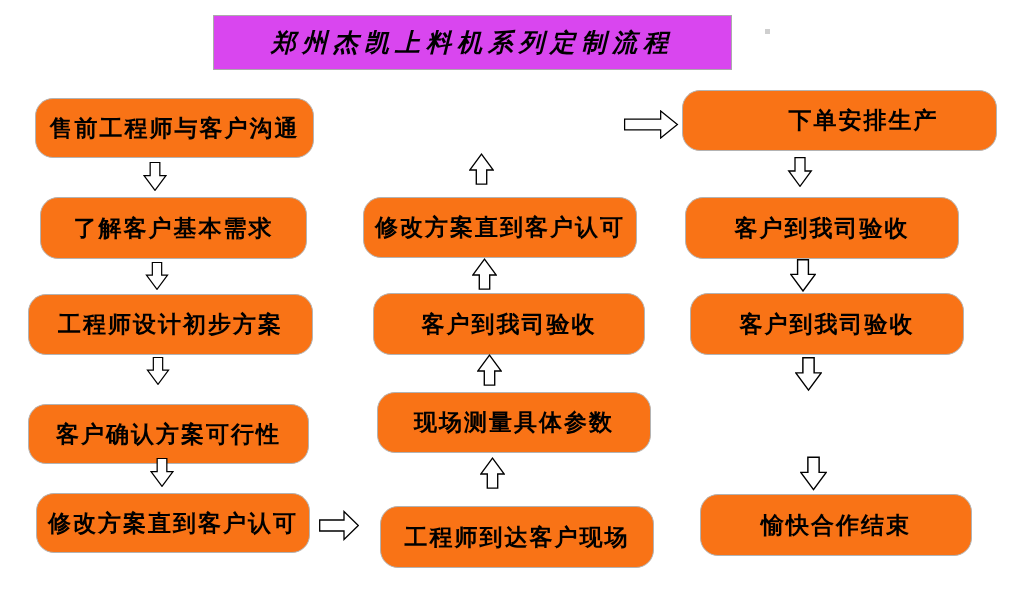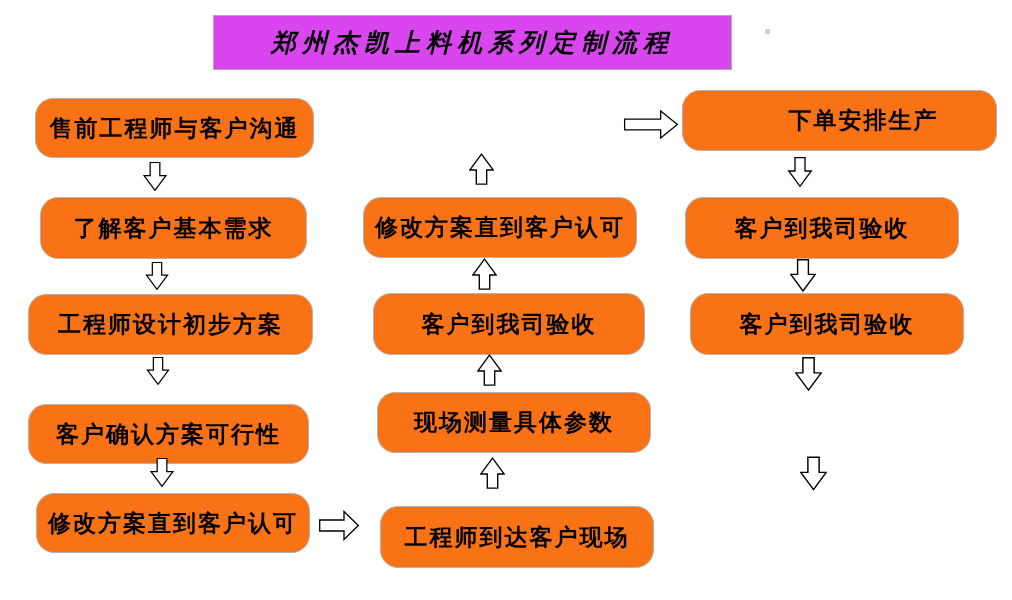--- a/index.html
+++ b/index.html
@@ -127,20 +127,21 @@
 
   <div class="arrow aX2">
     <svg viewBox="0 0 56 30">
         <polygon points="0.7,9.5 38,9.5 38,1 55.3,15 38,29 38,20.5 0.7,20.5" fill="#fff" stroke="#000" stroke-width="1.3"></polygon>
       </svg>
   </div>
 
   <div class="box bR1">下单安排生产</div>
   <div class="box bR2">客户到我司验收</div>
   <div class="box bR3">客户到我司验收</div>
+  <div class="box bR5">愉快合作结束</div>
 
   <div class="arrow aR1">
     <svg viewBox="0 0 24 30">
         <polygon points="7,0.5 17,0.5 17,14 23.3,14 12,29.3 0.7,14 7,14" fill="#fff" stroke="#000" stroke-width="1.3"></polygon>
       </svg>
   </div>
   <div class="arrow aR2">
     <svg viewBox="0 0 24 30">
         <polygon points="7,0.5 17,0.5 17,14 23.3,14 12,29.3 0.7,14 7,14" fill="#fff" stroke="#000" stroke-width="1.3"></polygon>
       </svg>

